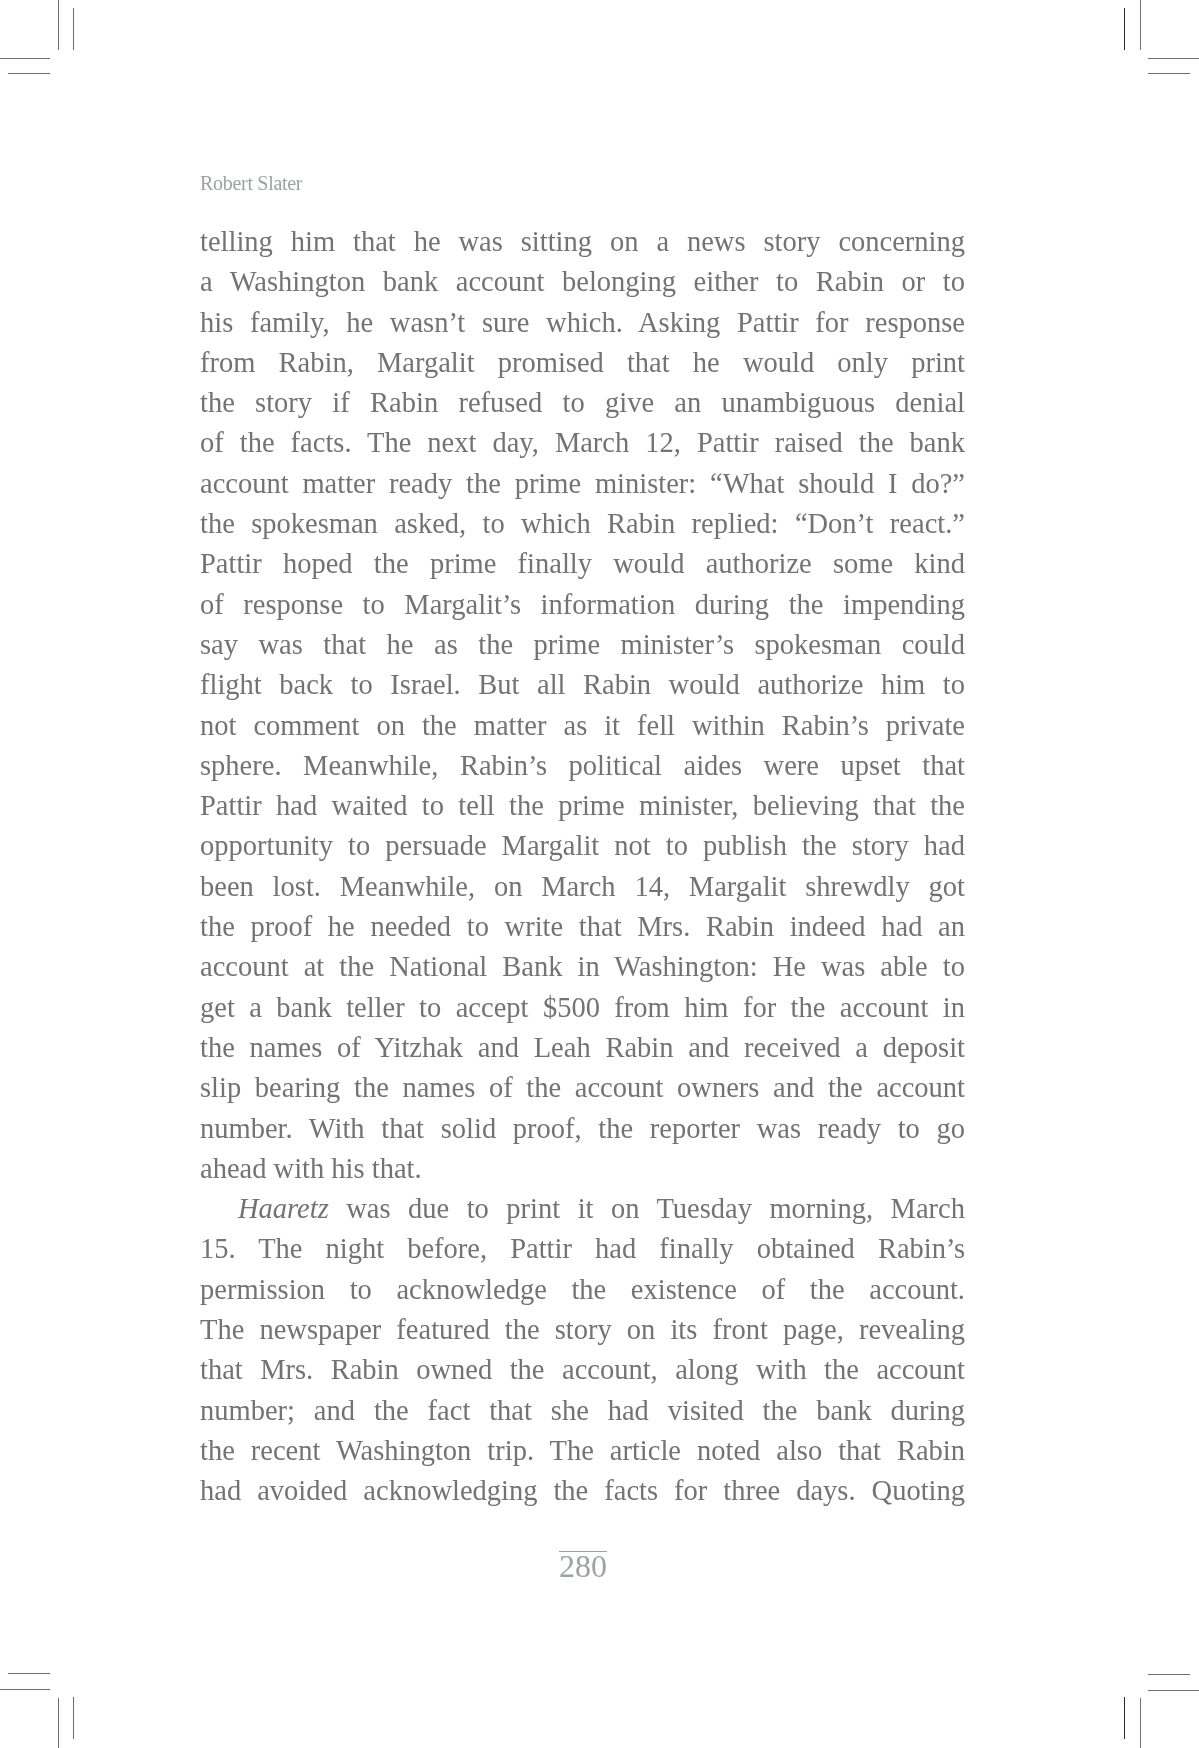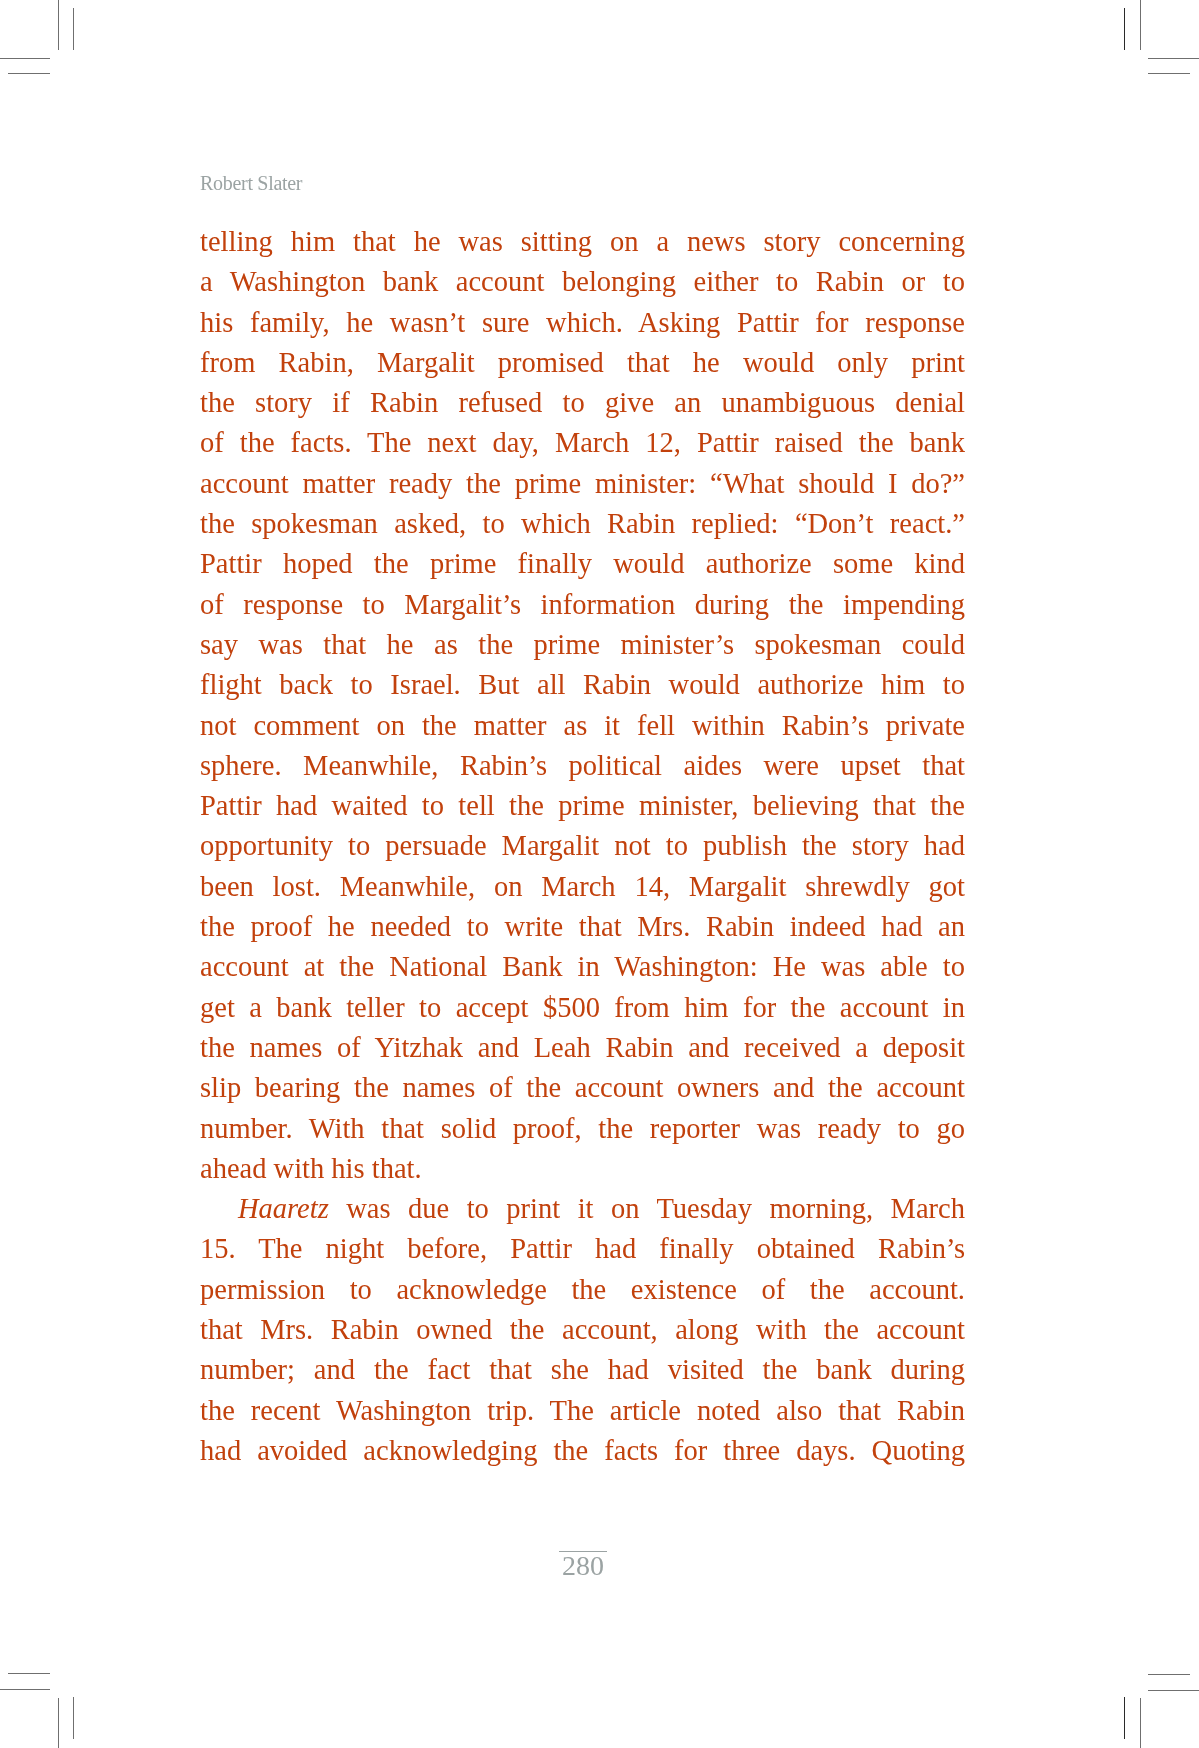--- a/index.html
+++ b/index.html
@@ -10,38 +10,38 @@
   .crop { position: absolute; background: #6f6f6f; }
   .crop.dark { background: #2a2a2a; }
   .running-head {
     position: absolute; left: 200px; top: 168px;
     font-family: "Liberation Serif", serif; font-size: 20px; line-height: 30px;
     color: #9ba3a3; white-space: nowrap; letter-spacing: -0.3px;
   }
   .body-text {
     position: absolute; left: 200px; top: 222px; width: 765px;
     font-family: "Liberation Serif", serif; font-size: 28.5px;
-    color: #c2410c;
+    color: #737373;
   }
   .line {
     display: block; height: 40.3px; line-height: 40.3px;
     text-align: justify; text-align-last: justify; white-space: nowrap;
     overflow: visible;
   }
   .line.last { text-align-last: left; }
   .line.indent { padding-left: 38px; }
   .line-inner { display: block; width: 100%; white-space: normal; text-align: justify; text-align-last: justify; }
   .line.last .line-inner { text-align-last: left; }
   em { font-style: italic; font-family: Liberation Serif, serif; }
   .page-rule {
     position: absolute; left: 559px; top: 1551px; width: 48px; height: 1px; background: #9ba3a3;
   }
   .page-number {
     position: absolute; left: 559px; top: 1550px; width: 48px; text-align: center;
-    font-family: "Liberation Serif", serif; font-size: 28px; line-height: 32px; color: #9ba3a3;
+    font-family: "Liberation Serif", serif; font-size: 32px; line-height: 32px; color: #9ba3a3;
   }
 </style>
 </head>
 <body>
 
 <div class="crop" style="left:58px;top:0;width:1px;height:50px;"></div>
 <div class="crop" style="left:73px;top:8px;width:1px;height:42px;"></div>
 <div class="crop" style="left:0;top:58px;width:50px;height:1px;"></div>
 <div class="crop" style="left:8px;top:73px;width:42px;height:1px;"></div>
 
@@ -141,20 +141,23 @@
     <div class="line indent">
       <span class="line-inner"><em>Haaretz</em><span> was due to print it on Tuesday morning, March</span></span>
     </div>
   <div class="line">
         <span class="line-inner">15. The night before, Pattir had finally obtained Rabin’s</span>
       </div>
       <div class="line">
         <span class="line-inner">permission to acknowledge the existence of the account.</span>
       </div>
       <div class="line">
+        <span class="line-inner">The newspaper featured the story on its front page, revealing</span>
+      </div>
+      <div class="line">
         <span class="line-inner">that Mrs. Rabin owned the account, along with the account</span>
       </div>
       <div class="line">
         <span class="line-inner">number; and the fact that she had visited the bank during</span>
       </div>
       <div class="line">
         <span class="line-inner">the recent Washington trip. The article noted also that Rabin</span>
       </div>
       <div class="line">
         <span class="line-inner">had avoided acknowledging the facts for three days. Quoting</span>

